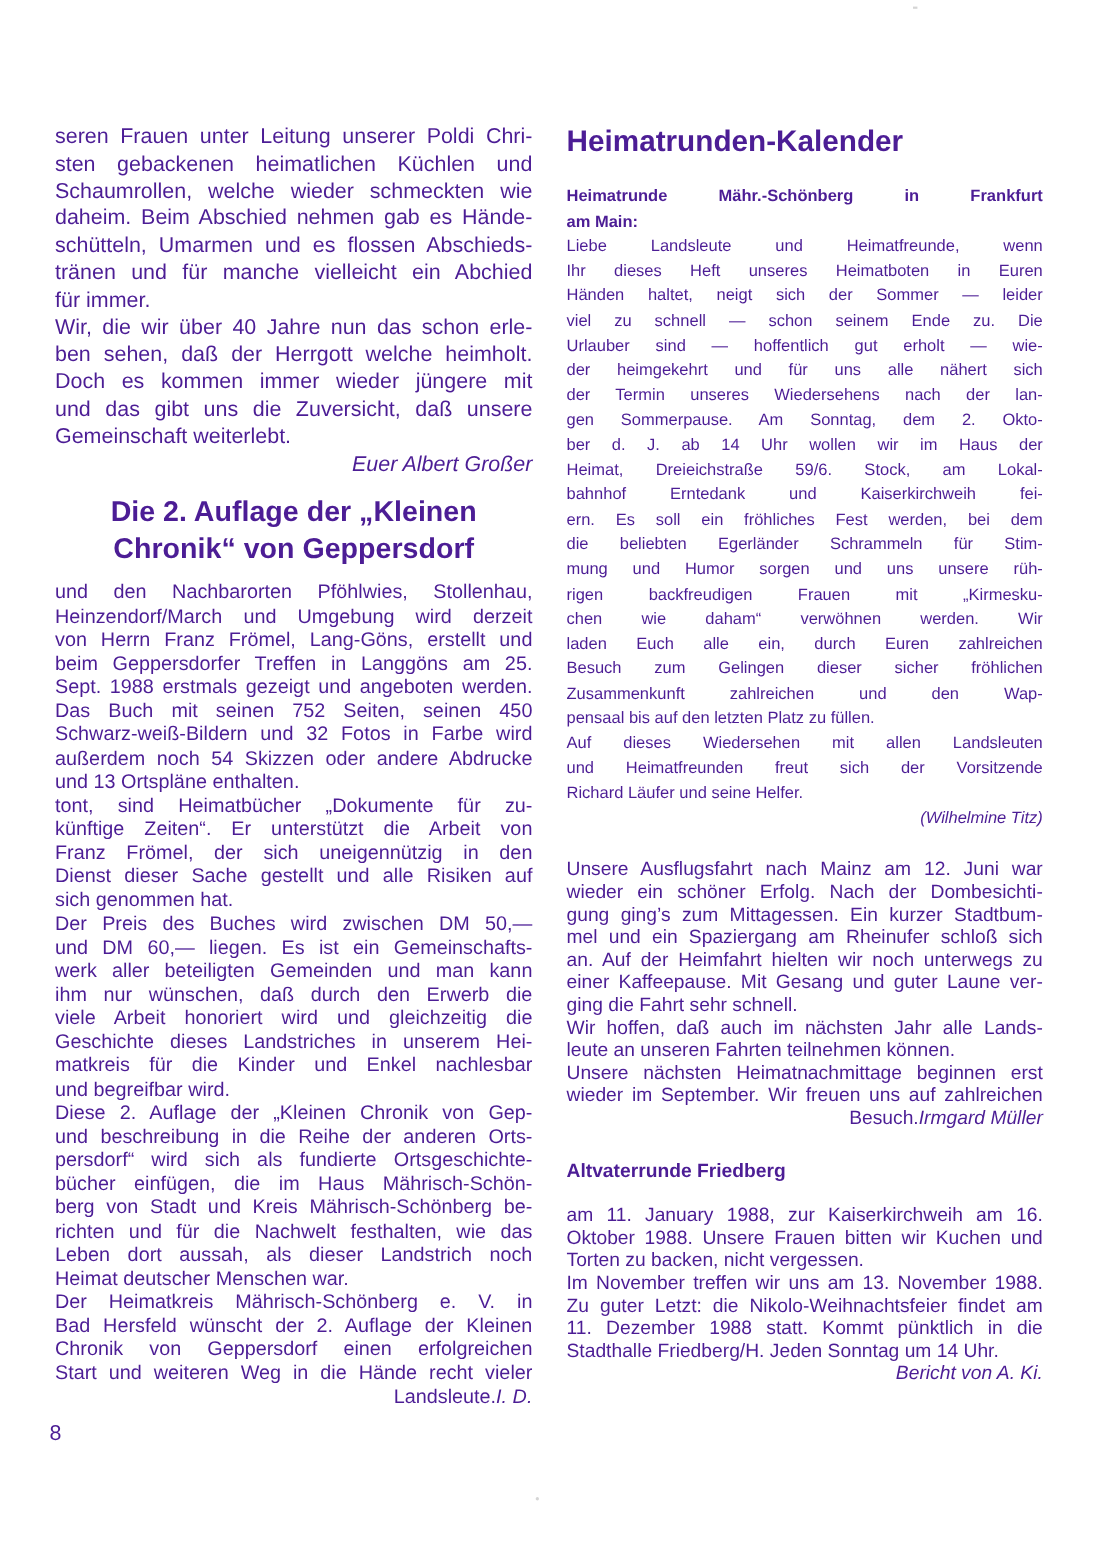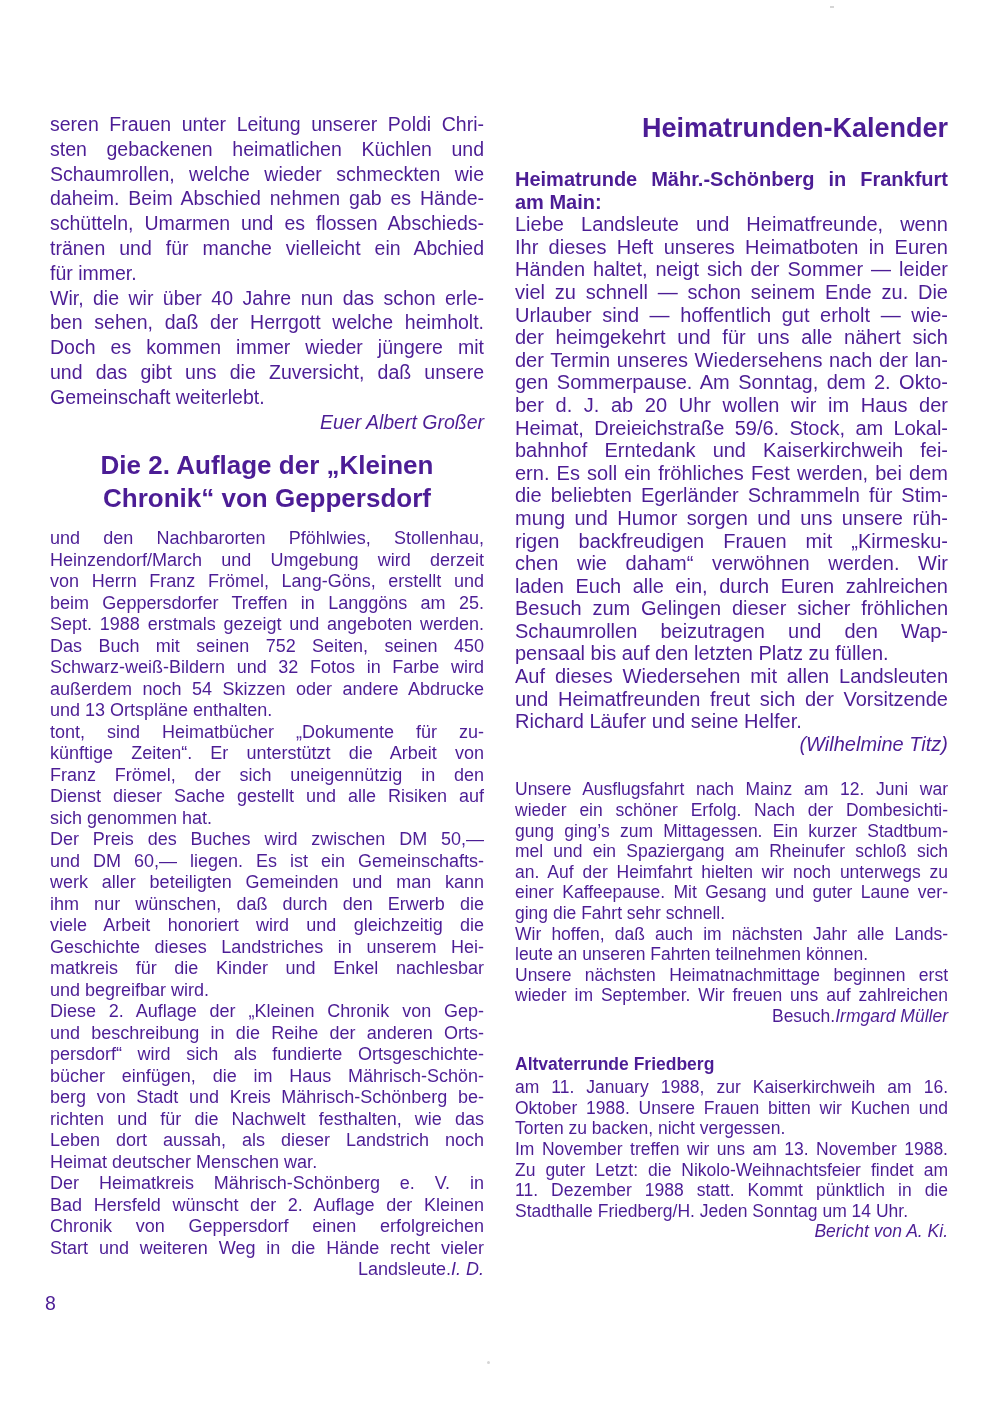--- a/index.html
+++ b/index.html
@@ -16,46 +16,46 @@
     font-family: Liberation Sans, sans-serif;
     overflow: hidden;
   }
   .column { position: absolute; top: 112px; }
   .col-left  { left: 50px;  width: 434px; }
   .col-right { left: 515px; width: 433px; }
 
   
   .s-a { font-size: 19.5px; line-height: 24.8px; }
   .s-b { font-size: 18px;   line-height: 21.5px; }
-  .s-c { font-size: 20px; line-height: 22.6px; }
+  .s-c { font-size: 15px; line-height: 22.6px; }
   .s-d { font-size: 17.5px; line-height: 20.6px; }
 
   .para { margin: 0; }
   .jline { text-align: justify; text-align-last: justify; -moz-text-align-last: justify; }
   .lline { text-align: left; }
   .split { display: flex; justify-content: flex-end; align-items: baseline; }
   .split .sig-part { font-style: italic; }
   .sig { text-align: right; font-style: italic; }
   .bold { font-weight: bold; }
 
   .col-title {
     font-size: 27px;
     line-height: 32px;
     font-weight: bold;
-    text-align: right;
+    text-align: left;
     margin: 0 0 24px 0;
   }
   .article-heading {
     font-size: 26px;
     line-height: 33px;
     font-weight: bold;
     text-align: center;
     margin: 15px 0 13px 0;
   }
-  .subheading-plain { font-weight: bold; margin-bottom: 3px; }
+  .subheading-plain { font-weight: bold; margin-bottom: 20px; }
 
   .page-number {
     position: absolute;
     left: 45px;
     top: 1292px;
     font-size: 19.5px;
   }
   .scan-speck { position: absolute; background: #c3c3c3; opacity: 0.7; }
   .speck-top { left: 830px; top: 6px; width: 4px; height: 2px; }
   .speck-mid { left: 487px; top: 1361px; width: 3px; height: 3px; border-radius: 50%; }
@@ -146,31 +146,31 @@
         </div>
         <div class="para s-c">
           <div class="jline">Liebe Landsleute und Heimatfreunde, wenn</div>
           <div class="jline">Ihr dieses Heft unseres Heimatboten in Euren</div>
           <div class="jline">Händen haltet, neigt sich der Sommer — leider</div>
           <div class="jline">viel zu schnell — schon seinem Ende zu. Die</div>
           <div class="jline">Urlauber sind — hoffentlich gut erholt — wie-</div>
           <div class="jline">der heimgekehrt und für uns alle nähert sich</div>
           <div class="jline">der Termin unseres Wiedersehens nach der lan-</div>
           <div class="jline">gen Sommerpause. Am Sonntag, dem 2. Okto-</div>
-          <div class="jline">ber d. J. ab 20 Uhr wollen wir im Haus der</div>
+          <div class="jline">ber d. J. ab 14 Uhr wollen wir im Haus der</div>
           <div class="jline">Heimat, Dreieichstraße 59/6. Stock, am Lokal-</div>
           <div class="jline">bahnhof Erntedank und Kaiserkirchweih fei-</div>
           <div class="jline">ern. Es soll ein fröhliches Fest werden, bei dem</div>
           <div class="jline">die beliebten Egerländer Schrammeln für Stim-</div>
           <div class="jline">mung und Humor sorgen und uns unsere rüh-</div>
           <div class="jline">rigen backfreudigen Frauen mit „Kirmesku-</div>
           <div class="jline">chen wie daham“ verwöhnen werden. Wir</div>
           <div class="jline">laden Euch alle ein, durch Euren zahlreichen</div>
           <div class="jline">Besuch zum Gelingen dieser sicher fröhlichen</div>
-          <div class="jline">Schaumrollen beizutragen und den Wap-</div>
+          <div class="jline">Zusammenkunft zahlreichen und den Wap-</div>
           <div class="lline">pensaal bis auf den letzten Platz zu füllen.</div>
         </div>
         <div class="para s-c">
           <div class="jline">Auf dieses Wiedersehen mit allen Landsleuten</div>
           <div class="jline">und Heimatfreunden freut sich der Vorsitzende</div>
           <div class="lline">Richard Läufer und seine Helfer.</div>
         </div>
         <div class="sig s-c">(Wilhelmine Titz)</div>
         <div style="height: 24px;"></div>
         <div class="para s-d">

